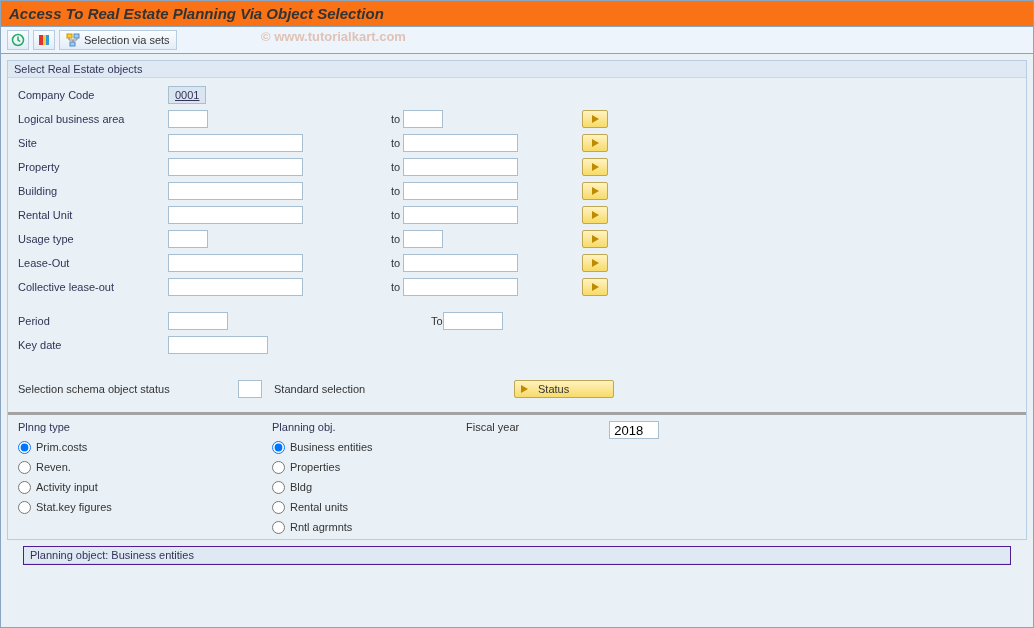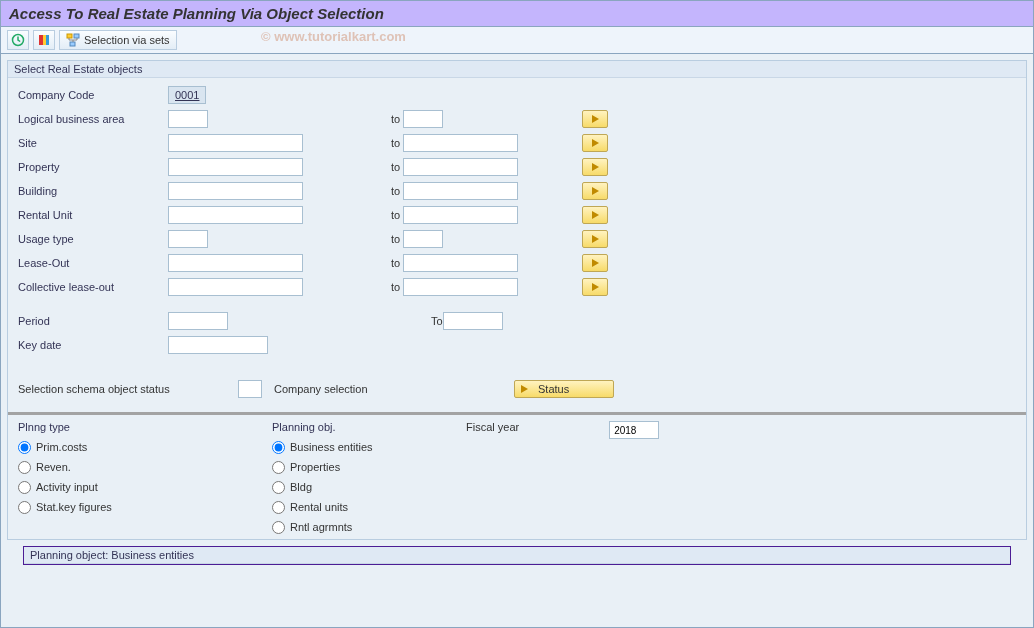--- a/index.html
+++ b/index.html
@@ -8,21 +8,21 @@
     font-family: Arial, sans-serif;
     font-size: 11px;
     background: #e9f0f6;
     color: #333;
     width: 1034px;
     height: 628px;
     overflow: hidden;
     border: 1px solid #8aa5bf;
   }
   .title-bar {
-    background: #c4b5fd;
+    background: #f97316;
     padding: 4px 8px;
     border-bottom: 1px solid #8aa5bf;
   }
   .title-bar h1 {
     margin: 0;
     font-size: 15px;
     font-weight: bold;
     font-style: italic;
     color: #333;
   }
@@ -79,21 +79,21 @@
     margin-bottom: 2px;
   }
   .lbl { width: 150px; color: #335; }
   .col-from { width: 135px; }
   .col-to-lbl { width: 40px; padding-left: 28px; }
   .col-to { width: 115px; }
   .col-btn { width: 34px; display:flex; justify-content:center; }
   .col-spacer { width: 60px; }
   input.sap {
     font-family: inherit;
-    font-size: 10px;
+    font-size: 13px;
     height: 18px;
     border: 1px solid #a8bfd1;
     background: #fff;
     padding: 1px 4px;
   }
   input.sap.w-full { width: 100%; }
   input.sap.w40 { width: 40px; }
   input.sap.w50 { width: 50px; }
   input.sap.w60 { width: 60px; }
   .val-box {
@@ -317,21 +317,21 @@
         <div class="col-from"><input class="sap" style="width: 100px;" value=""></div>
       </div>
 
       <div class="hr-sp"></div>
       <div class="hr-sp"></div>
 
       <div class="row">
         <div style="width:220px">Selection schema object status</div>
         <input class="sap" style="width: 24px;" value="">
         <div style="width:12px"></div>
-        <div style="width:240px">Company selection</div>
+        <div style="width:240px">Standard selection</div>
         <div class="status-btn">
           <span class="arrow-right"></span>
           <span>Status</span>
         </div>
       </div>
 
     </div>
 
     <div class="plain-strip">
       <div class="col1">

